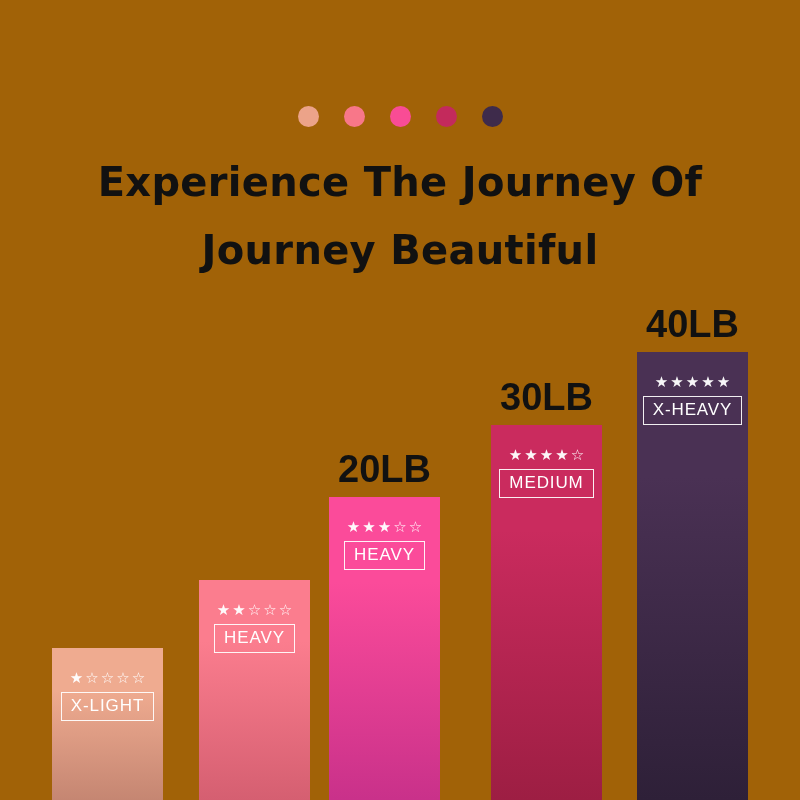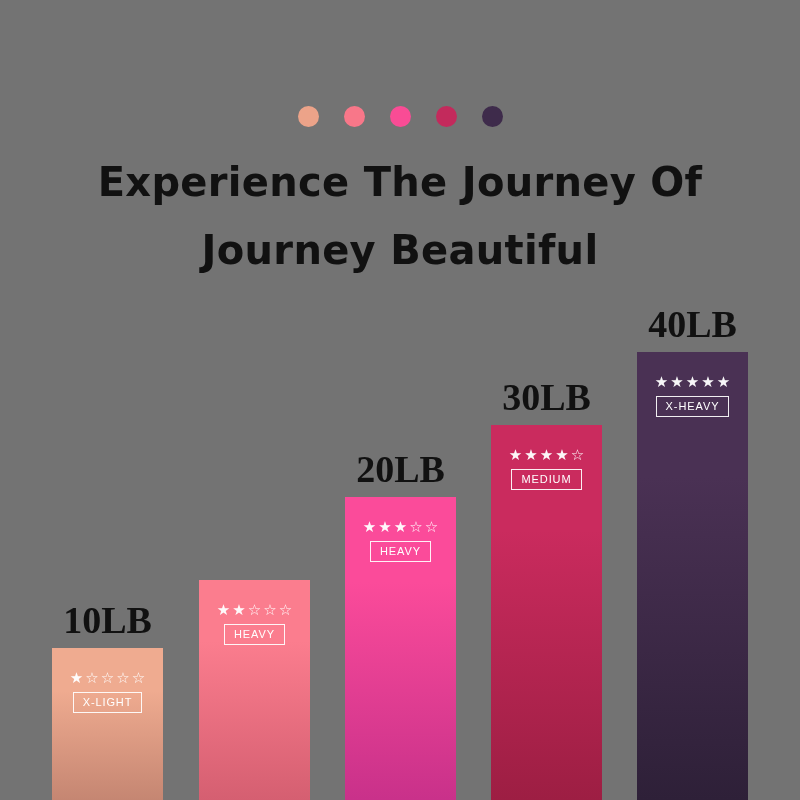--- a/index.html
+++ b/index.html
@@ -12,21 +12,21 @@
     background: #ffffff;
     font-family: "Liberation Sans", sans-serif;
     overflow: hidden;
     position: relative;
   }
 
   #canvas {
     position: relative;
     width: 800px;
     height: 800px;
-    background: #737373;
+    background: #a16207;
     overflow: hidden;
   }
 
   
   .dot-row {
     position: absolute;
     top: 106px;
     left: 0;
     width: 800px;
     display: flex;
@@ -74,21 +74,21 @@
   }
   .bar-value {
     position: absolute;
     left: 50%;
     transform: translateX(-50%);
     color: #111111;
     font-weight: bold;
     font-size: 38px;
     line-height: 40px;
     white-space: nowrap;
-    font-family: Liberation Serif, serif;
+    font-family: Liberation Sans, sans-serif;
   }
   .bar {
     position: absolute;
     left: 0;
     bottom: 0;
     width: 100%;
     overflow: hidden;
   }
   .bar-inner {
     position: absolute;
@@ -110,21 +110,21 @@
   }
   .star {
     font-size: 15px;
     line-height: 1;
     color: #ffffff;
     opacity: 0.96;
   }
   .tier-box {
     border: 1.6px solid rgba(255,255,255,0.92);
     color: #ffffff;
-    font-size: 11px;
+    font-size: 17px;
     letter-spacing: 0.9px;
     padding: 3px 9px 3.5px 9px;
     white-space: nowrap;
     font-family: "Liberation Sans", sans-serif;
   }
 </style>
 </head>
 <body>
 
 <div id="canvas">
@@ -137,21 +137,20 @@
       <div class="dot" style="background: rgb(62, 43, 75);"></div>
     </div>
 
   <div class="headline">
     <span class="line">Experience The Journey Of</span>
     <span class="line">Journey Beautiful</span>
   </div>
 
   <div class="chart">
       <div class="bar-group" style="left: 52px; width: 111px; height: 152px;">
-        <div class="bar-value" style="bottom: 160px;">10LB</div>
         <div class="bar" style="height: 152px;">
           <div class="bar-inner" style="background: linear-gradient(rgb(239, 171, 144) 0%, rgb(239, 171, 144) 28%, rgb(197, 134, 114) 100%);"></div>
           <div class="bar-badge" style="top: 22px;">
             <div class="stars">
               <span class="star">★</span>
               <span class="star">☆</span>
               <span class="star">☆</span>
               <span class="star">☆</span>
               <span class="star">☆</span>
             </div>
@@ -167,21 +166,21 @@
               <span class="star">★</span>
               <span class="star">★</span>
               <span class="star">☆</span>
               <span class="star">☆</span>
               <span class="star">☆</span>
             </div>
             <div class="tier-box">HEAVY</div>
           </div>
         </div>
       </div>
-      <div class="bar-group" style="left: 345px; width: 111px; height: 303px;">
+      <div class="bar-group" style="left: 329px; width: 111px; height: 303px;">
         <div class="bar-value" style="bottom: 311px;">20LB</div>
         <div class="bar" style="height: 303px;">
           <div class="bar-inner" style="background: linear-gradient(rgb(251, 75, 154) 0%, rgb(251, 75, 154) 28%, rgb(201, 49, 138) 100%);"></div>
           <div class="bar-badge" style="top: 22px;">
             <div class="stars">
               <span class="star">★</span>
               <span class="star">★</span>
               <span class="star">★</span>
               <span class="star">☆</span>
               <span class="star">☆</span>

